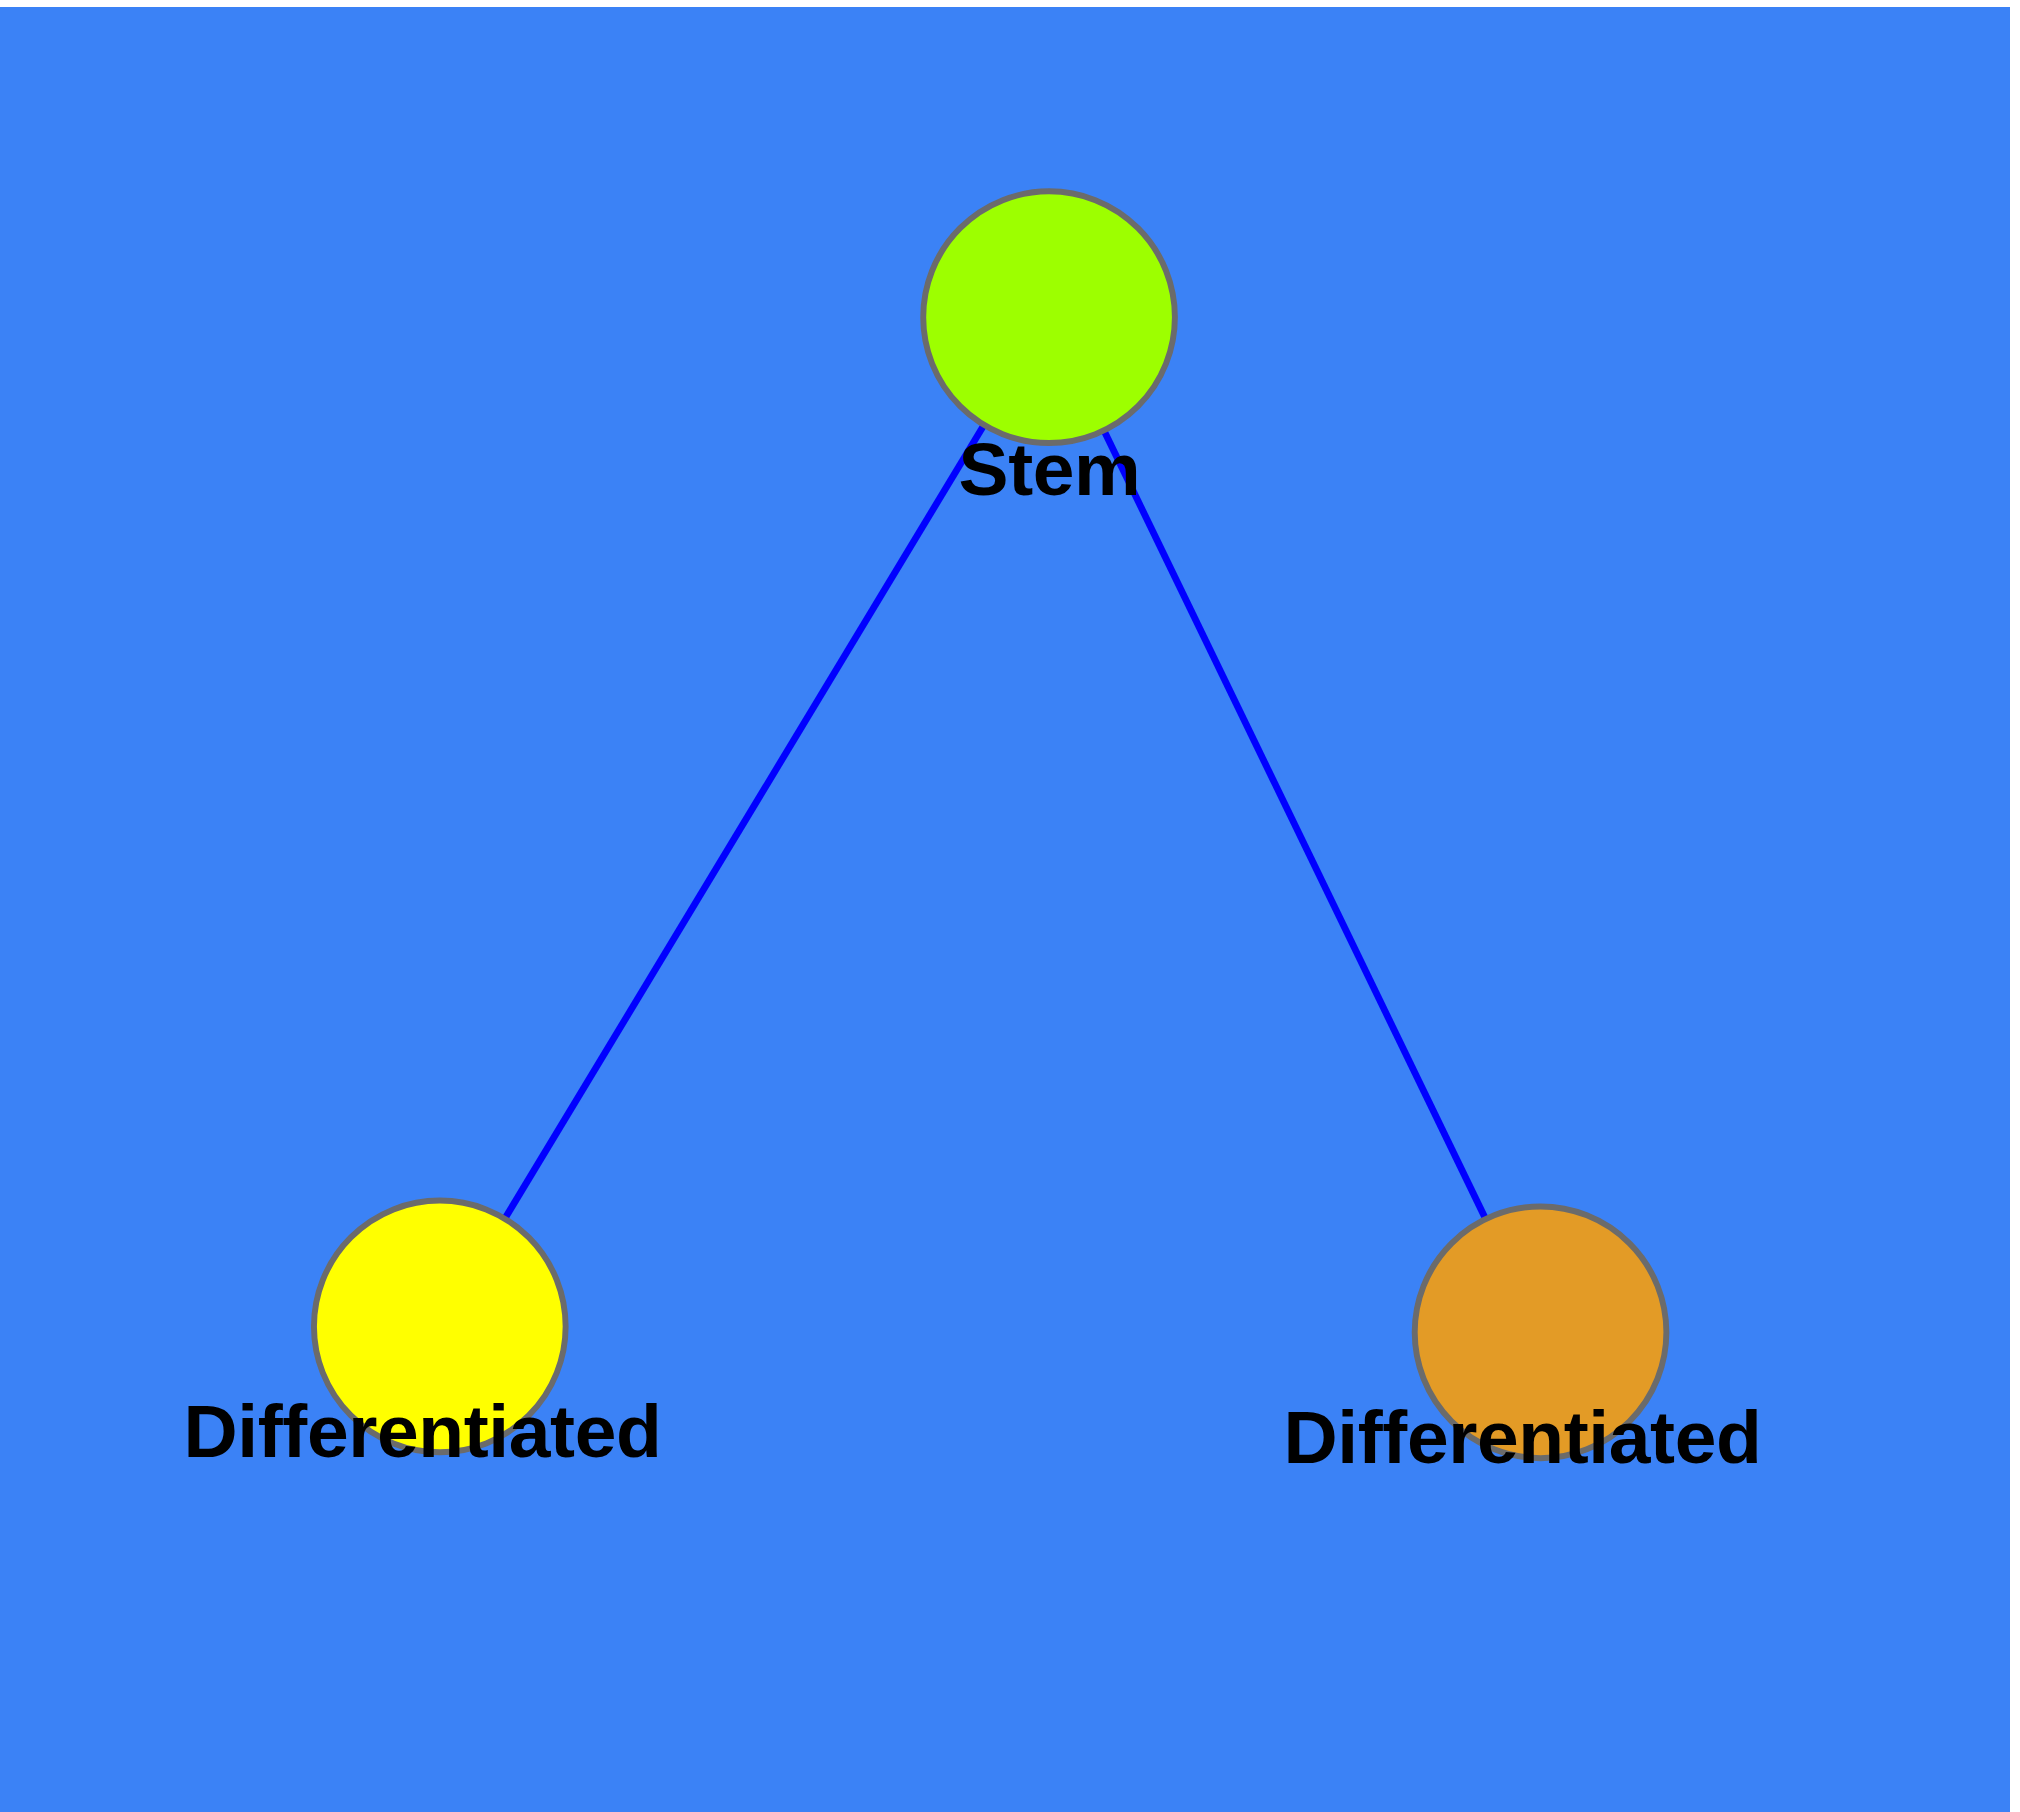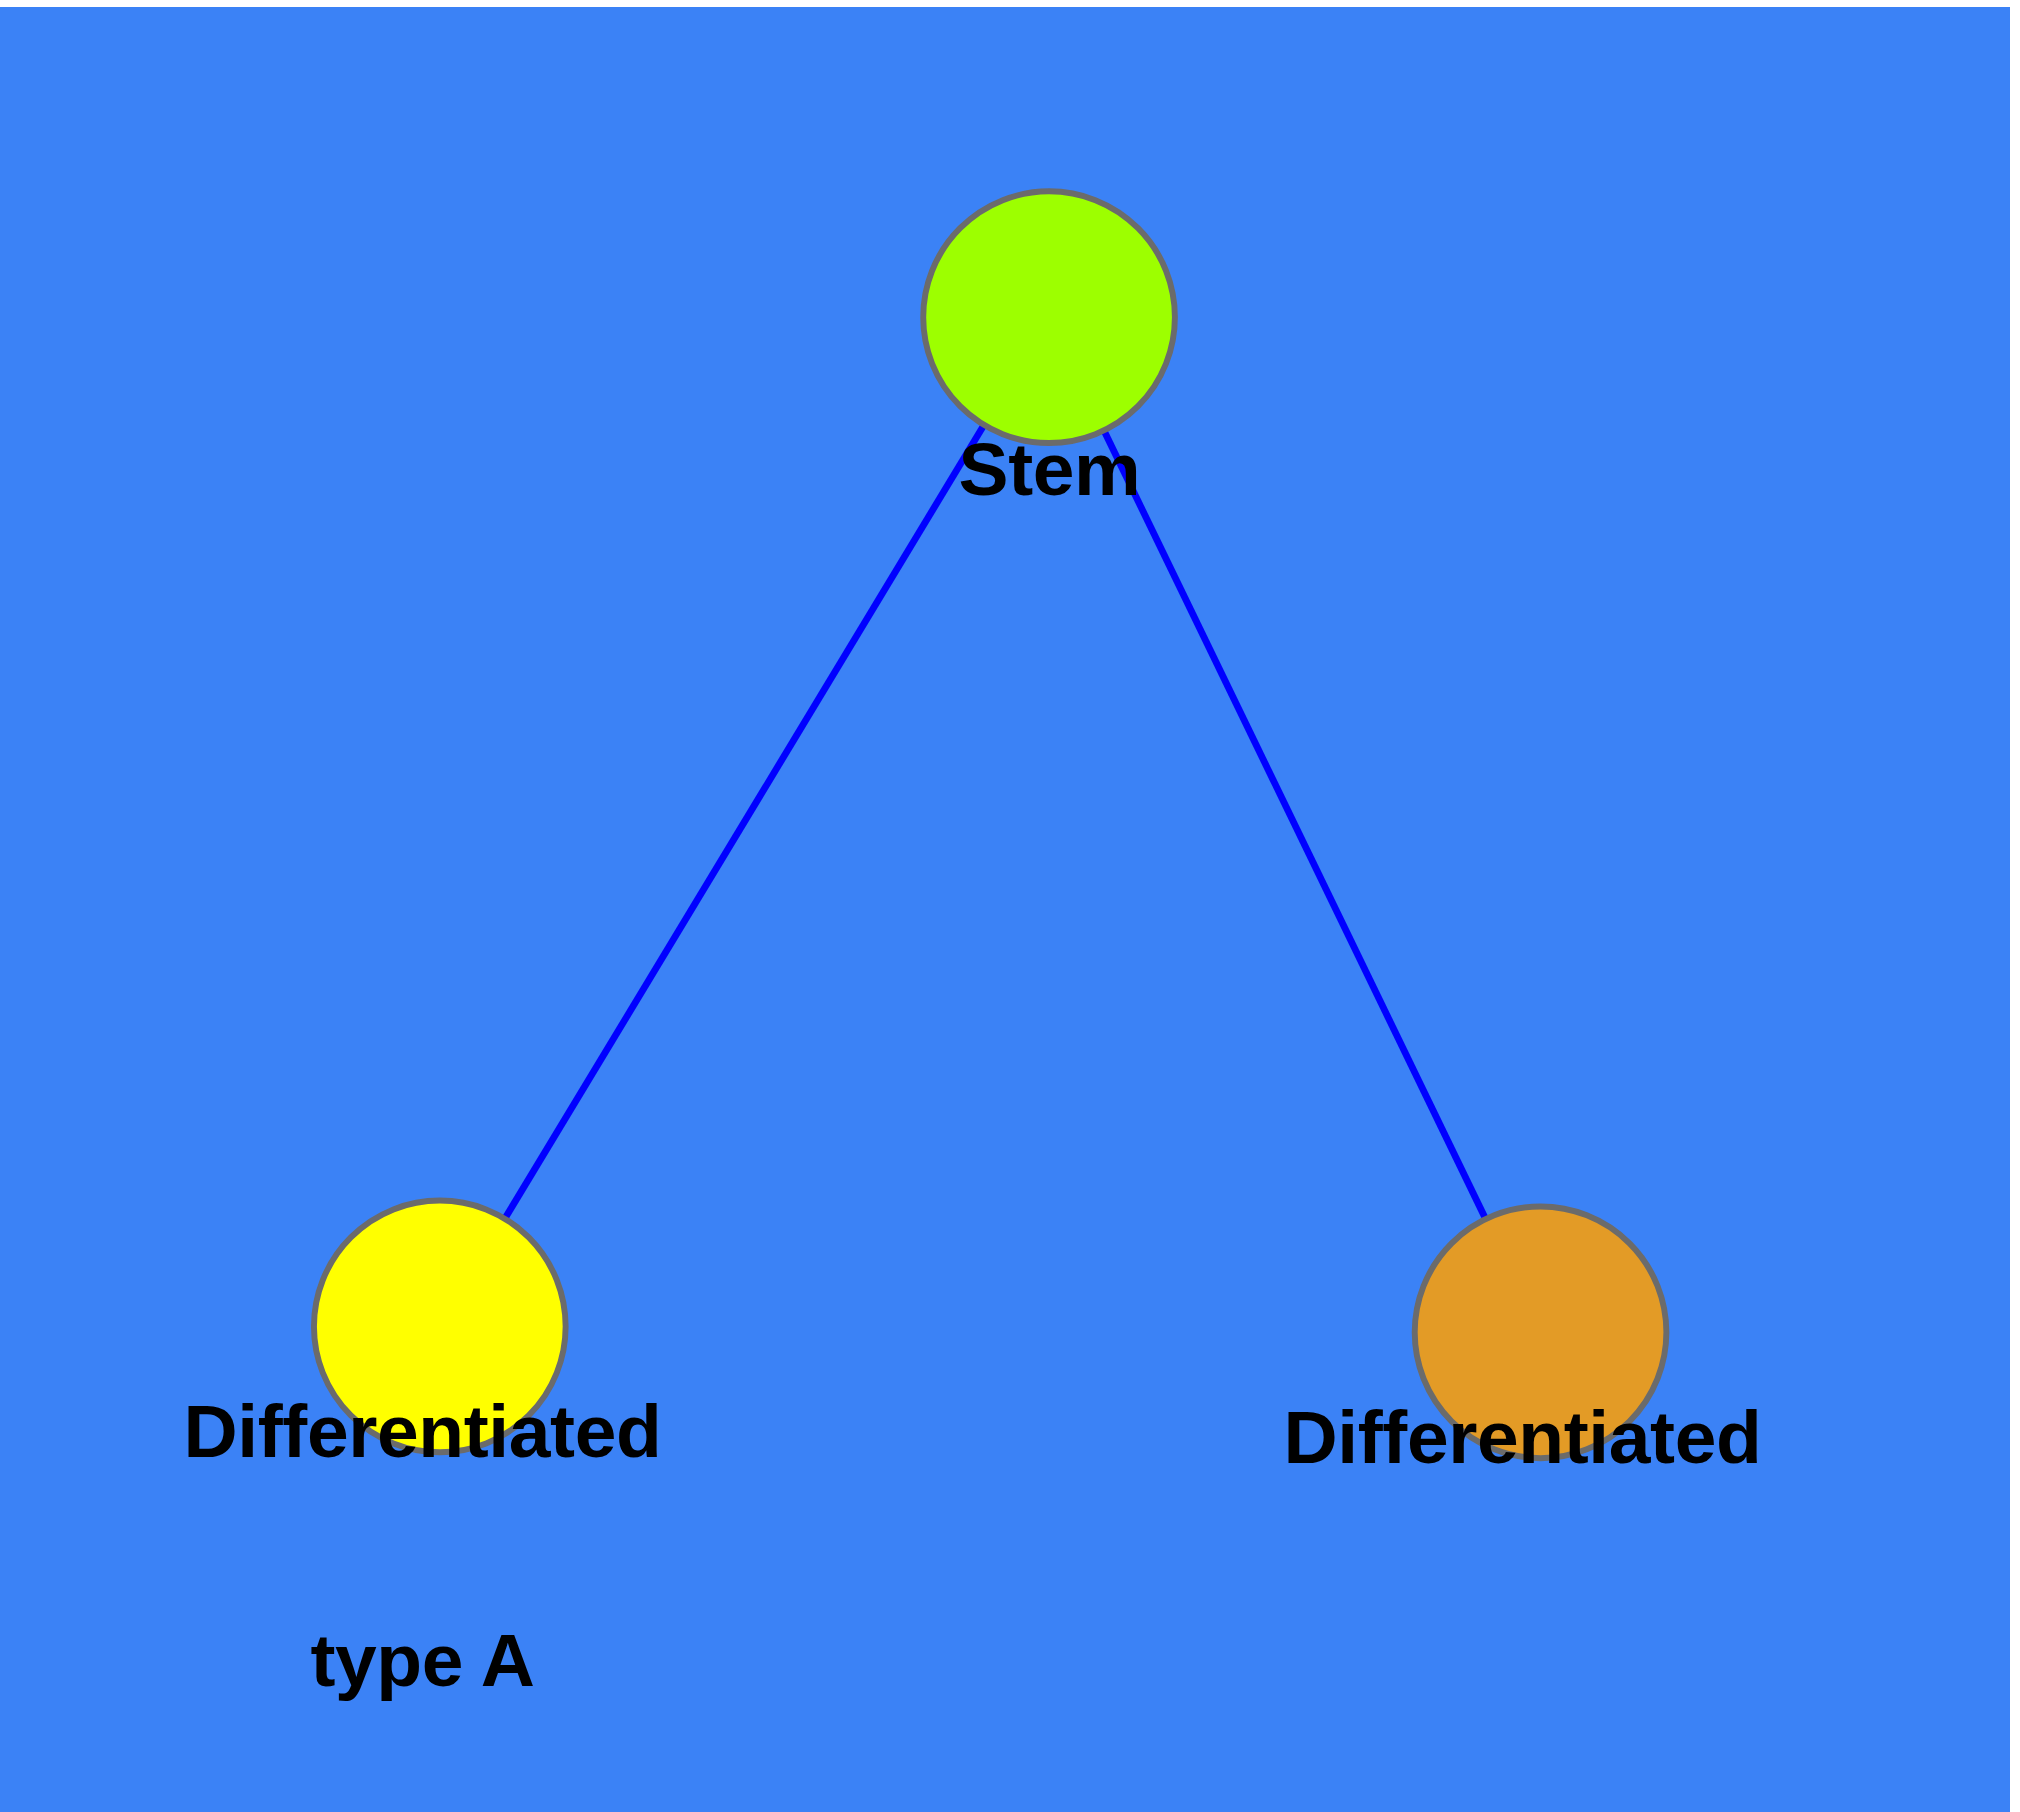--- a/index.html
+++ b/index.html
@@ -78,21 +78,20 @@
       <circle cx="1818" cy="1564" r="148.5" fill="#e39b26" stroke="#6b6b6b" stroke-width="7"></circle>
     </g>
   </svg>
 
   <div class="node-label" id="label-stem">
     <div>Stem</div>
   </div>
 
   <div class="node-label" id="label-type-a">
     <div>Differentiated</div>
-    <div>type A</div>
   </div>
 
   <div class="node-label" id="label-type-b">
     <div>Differentiated</div>
   </div>
 
 </div>
 
 
 </body></html>

